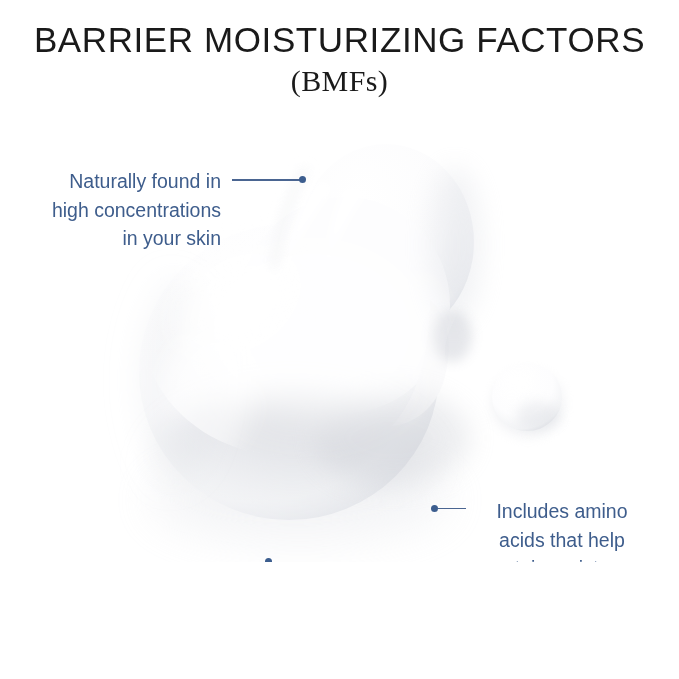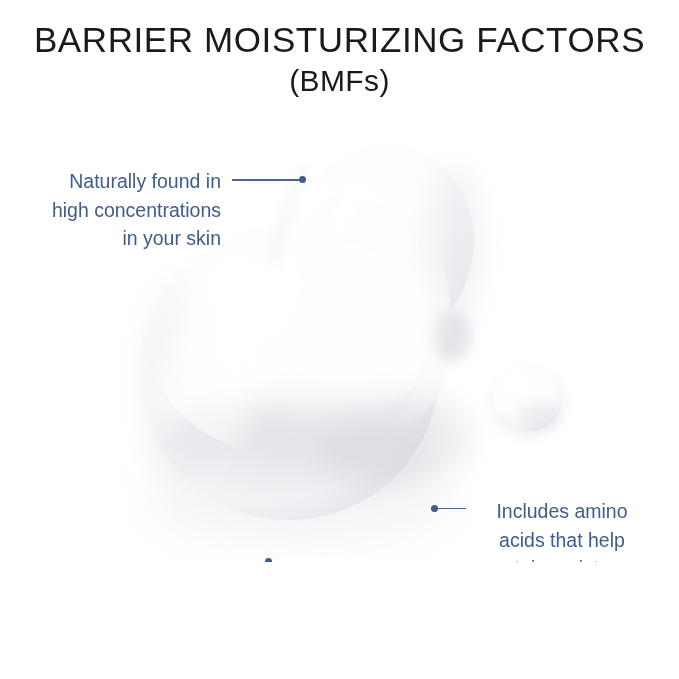--- a/index.html
+++ b/index.html
@@ -28,21 +28,21 @@
   #title-main {
     font-family: "Liberation Sans", sans-serif;
     font-size: 35px;
     font-weight: 300;
     letter-spacing: 0.6px;
     color: #1a1a1a;
     line-height: 44px;
     white-space: nowrap;
   }
   #title-sub {
-    font-family: Liberation Sans, sans-serif;
+    font-family: Liberation Serif, serif;
     font-size: 30px;
     font-weight: 300;
     letter-spacing: 0.4px;
     color: #1a1a1a;
     line-height: 38px;
   }
 
   
   #artwork {
     position: absolute;

